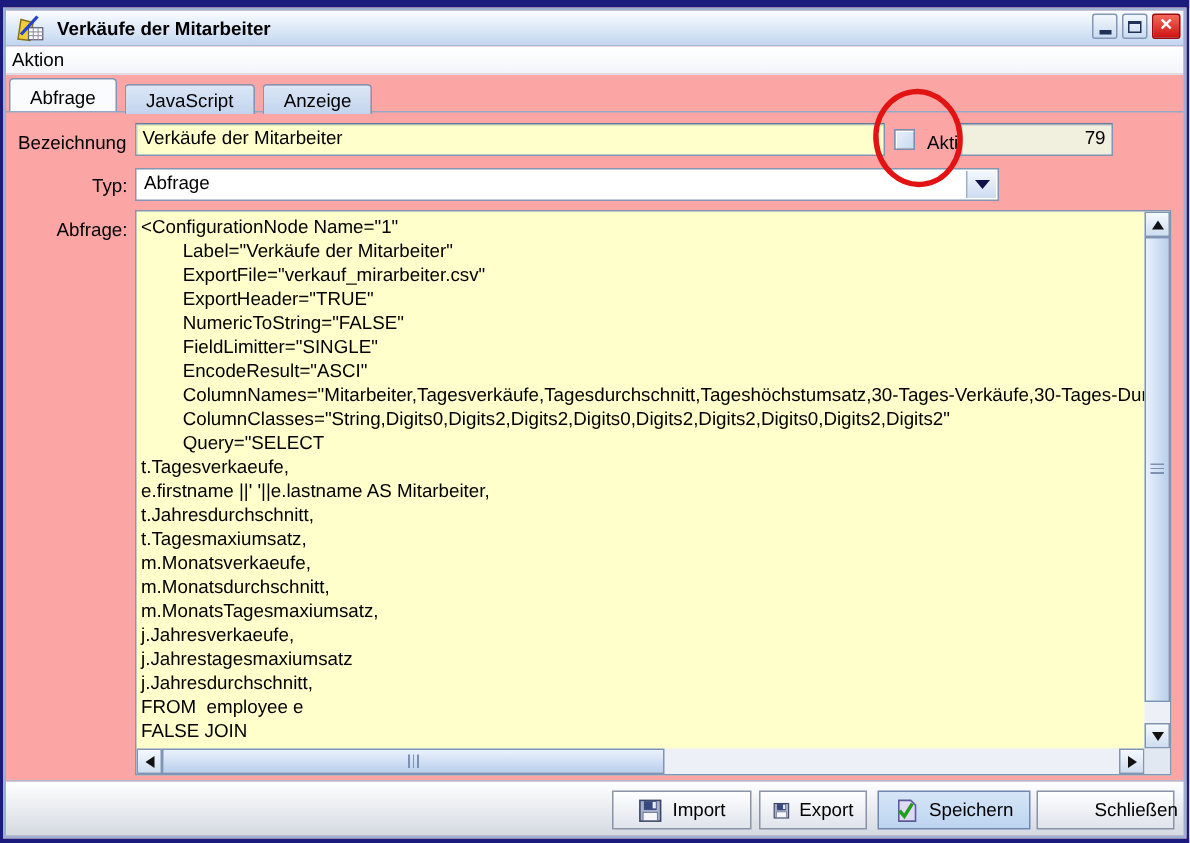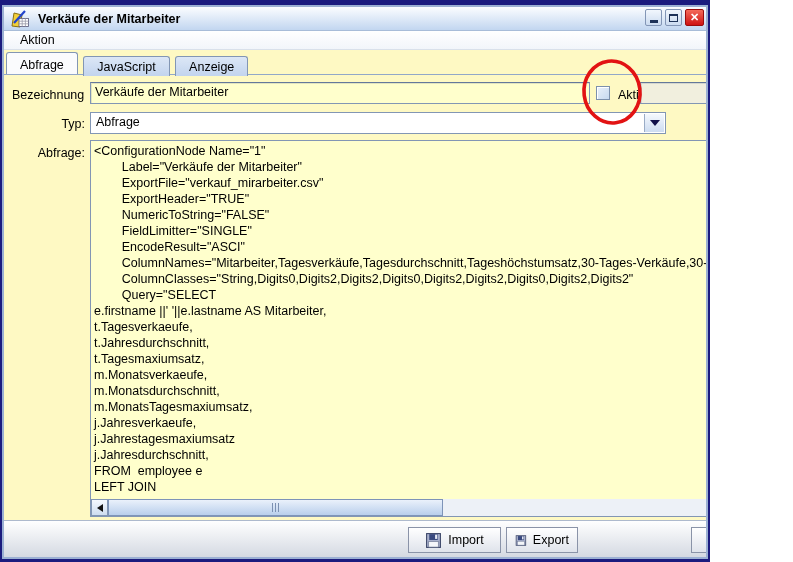--- a/index.html
+++ b/index.html
@@ -1,19 +1,19 @@
 <!DOCTYPE html>
 <html><head>
 <meta charset="utf-8">
 <style>
   html,body{margin:0;padding:0;background:#fff;}
   *{box-sizing:border-box;}
   .window{
-    position:relative;width:710px;height:562px;overflow:hidden;
-    background:#fef9c3;
+    position:relative;width:793px;height:562px;overflow:hidden;
+    background:#fca5a5;
     font-family:"Liberation Sans",sans-serif;font-size:12.5px;color:#000;
   }
   
   .fr{position:absolute;pointer-events:none;z-index:50;}
   .fr-top{left:0;top:0;right:0;height:5px;background:#1B1B7E;}
   .fr-left{left:0;top:0;bottom:0;width:2px;background:#1B1B7E;}
   .fr-right{right:0;top:0;bottom:0;width:2px;background:#1B1B7E;}
   .fr-bottom{left:0;bottom:0;right:0;height:3px;background:#1B1B7E;}
   .fr-inner{left:2px;top:5px;right:2px;bottom:3px;border:2px solid #9BB0D3;}
   
@@ -27,21 +27,21 @@
     display:flex;align-items:center;justify-content:center;}
   .winbtn-min{right:44px;}
   .winbtn-max{right:24px;}
   .winbtn-close{right:2px;width:19px;background:linear-gradient(#F46A5A,#CE1212);
     border-color:#9A0C0C;color:#fff;font-weight:bold;font-size:11px;line-height:11px;}
   .glyph-min{width:8px;height:3px;background:#1E3258;margin-top:8px;}
   .glyph-max{width:9px;height:8px;border:1px solid #1E3258;border-top-width:2px;background:transparent;}
   
   .menubar{position:absolute;left:4px;top:31px;right:4px;height:19px;
     background:linear-gradient(#FFFFFF,#F2F5FA);border-bottom:1px solid #D9E0EA;}
-  .menu-item{display:inline-block;padding:2px 16px;font-size:12.5px;}
+  .menu-item{display:inline-block;padding:2px 4px;font-size:12.5px;}
   
   .tabrow{position:absolute;left:6px;top:52px;height:22px;z-index:5;}
   .tab{position:relative;display:inline-block;padding:3px 13px 2px 13px;margin-right:2px;
     border:1px solid #8296B4;border-bottom:none;border-radius:3px 3px 0 0;
     background:linear-gradient(#DCE7F6,#C2D4EE);font-size:12.5px;top:2px;}
   .tab.active{background:#FAFBFD;top:0;padding-top:5px;z-index:6;}
   .tabpane-line{position:absolute;left:4px;top:74px;right:4px;height:1px;background:#92A8C8;}
   
   .lbl{position:absolute;font-size:12.5px;color:#000;}
   .lbl-right{text-align:right;width:73px;left:12px;}
@@ -152,32 +152,32 @@
       <div class="ta-line">&lt;ConfigurationNode Name="1"</div>
       <div class="ta-line">        Label="Verkäufe der Mitarbeiter"</div>
       <div class="ta-line">        ExportFile="verkauf_mirarbeiter.csv"</div>
       <div class="ta-line">        ExportHeader="TRUE"</div>
       <div class="ta-line">        NumericToString="FALSE"</div>
       <div class="ta-line">        FieldLimitter="SINGLE"</div>
       <div class="ta-line">        EncodeResult="ASCI"</div>
       <div class="ta-line">        ColumnNames="Mitarbeiter,Tagesverkäufe,Tagesdurchschnitt,Tageshöchstumsatz,30-Tages-Verkäufe,30-Tages-Dur</div>
       <div class="ta-line">        ColumnClasses="String,Digits0,Digits2,Digits2,Digits0,Digits2,Digits2,Digits0,Digits2,Digits2"</div>
       <div class="ta-line">        Query="SELECT</div>
+      <div class="ta-line">t.Tagesverkaeufe,</div>
       <div class="ta-line">e.firstname ||' '||e.lastname AS Mitarbeiter,</div>
-      <div class="ta-line">t.Tagesverkaeufe,</div>
       <div class="ta-line">t.Jahresdurchschnitt,</div>
       <div class="ta-line">t.Tagesmaxiumsatz,</div>
       <div class="ta-line">m.Monatsverkaeufe,</div>
       <div class="ta-line">m.Monatsdurchschnitt,</div>
       <div class="ta-line">m.MonatsTagesmaxiumsatz,</div>
       <div class="ta-line">j.Jahresverkaeufe,</div>
       <div class="ta-line">j.Jahrestagesmaxiumsatz</div>
       <div class="ta-line">j.Jahresdurchschnitt,</div>
       <div class="ta-line">FROM  employee e</div>
-      <div class="ta-line">LEFT JOIN</div>
+      <div class="ta-line">FALSE JOIN</div>
     </div>
     <div class="vsb">
       <div class="sb-btn" style="top:0;left:0;">
           <span class="tri-up"></span>
         </div>
       <div class="thumb-v">
           <span class="grip-v"></span>
         </div>
       <div class="sb-btn" style="bottom:0;left:0;">
           <span class="tri-down"></span>
@@ -212,20 +212,27 @@
   <button class="jbtn" style="left:506px;width:72px;justify-content:space-between;">
     <svg width="17" height="17" viewBox="0 0 16 16">
       <rect x="1.5" y="1.5" width="13" height="13" fill="#A8B0CC" stroke="#3A4566"></rect>
       <rect x="4" y="2" width="8" height="5.5" fill="#39497F"></rect>
       <rect x="9.5" y="2.5" width="2" height="4" fill="#E8ECF4"></rect>
       <rect x="3.5" y="9" width="9" height="5.2" fill="#F4F6FA" stroke="#6A7490" stroke-width="0.6"></rect>
     </svg>
     <span>Export</span>
   </button>
 
+  <button class="jbtn primary" style="left:585px;width:102px;">
+    <svg width="17" height="17" viewBox="0 0 16 16">
+      <path d="M3 1.5 L10.5 1.5 L13.5 4.5 L13.5 14.5 L3 14.5 Z" fill="#DFDAF4" stroke="#5A5A9A"></path>
+      <path d="M3.5 8 L6.5 11.5 L11.5 3.5" stroke="#1F9E1F" stroke-width="2.2" fill="none"></path>
+    </svg>
+    <span>Speichern</span>
+  </button>
 
   <button class="jbtn" style="left:691px;width:92px;padding-left:43px;">
     <svg width="17" height="17" viewBox="0 0 16 16">
       <rect x="10" y="1.5" width="4.5" height="13" fill="#DFDAF4" stroke="#5A5A9A"></rect>
       <path d="M1.5 6.8 L7.5 6.8 L7.5 4.2 L12 8.5 L7.5 12.8 L7.5 10.2 L1.5 10.2 Z" fill="#22A022" stroke="#0A520A" stroke-width="0.8"></path>
     </svg>
     <span>Schließen</span>
   </button>
 
   <div class="fr fr-top"></div>

